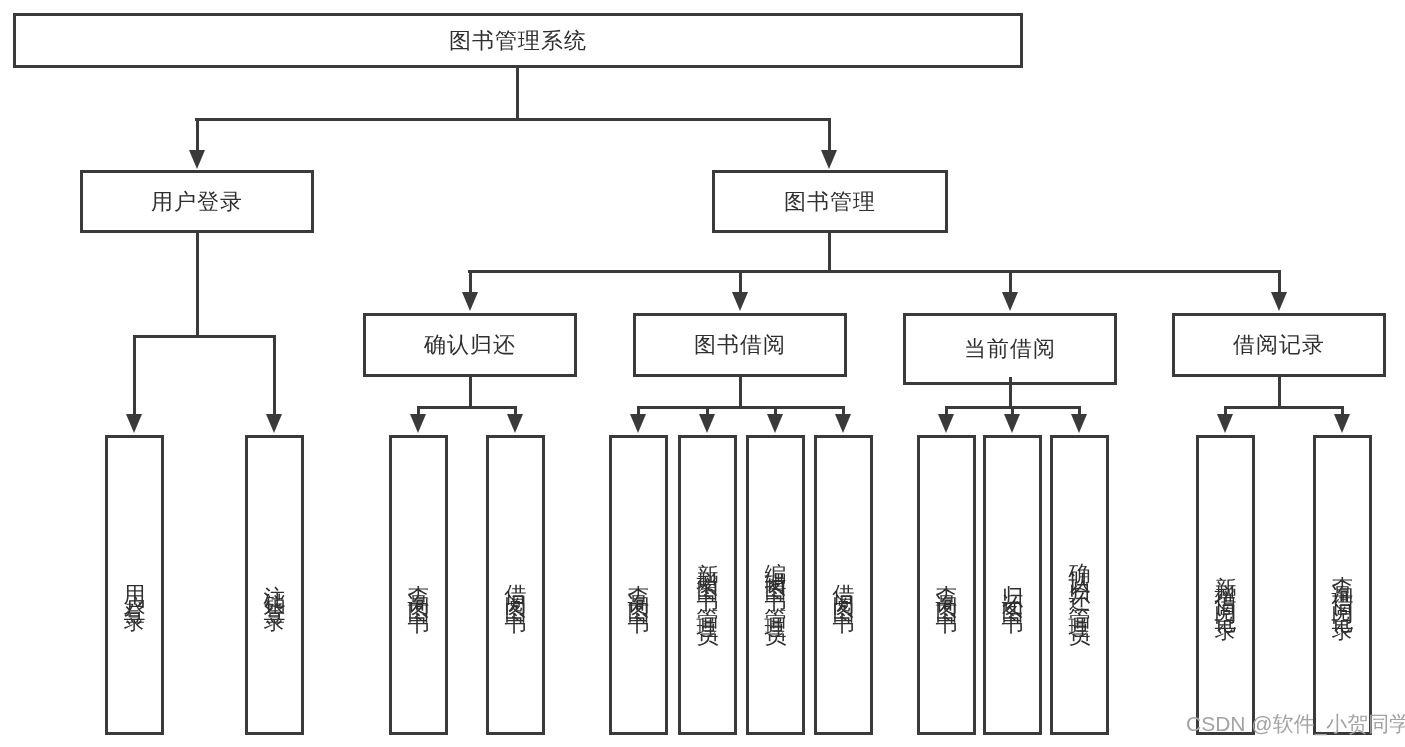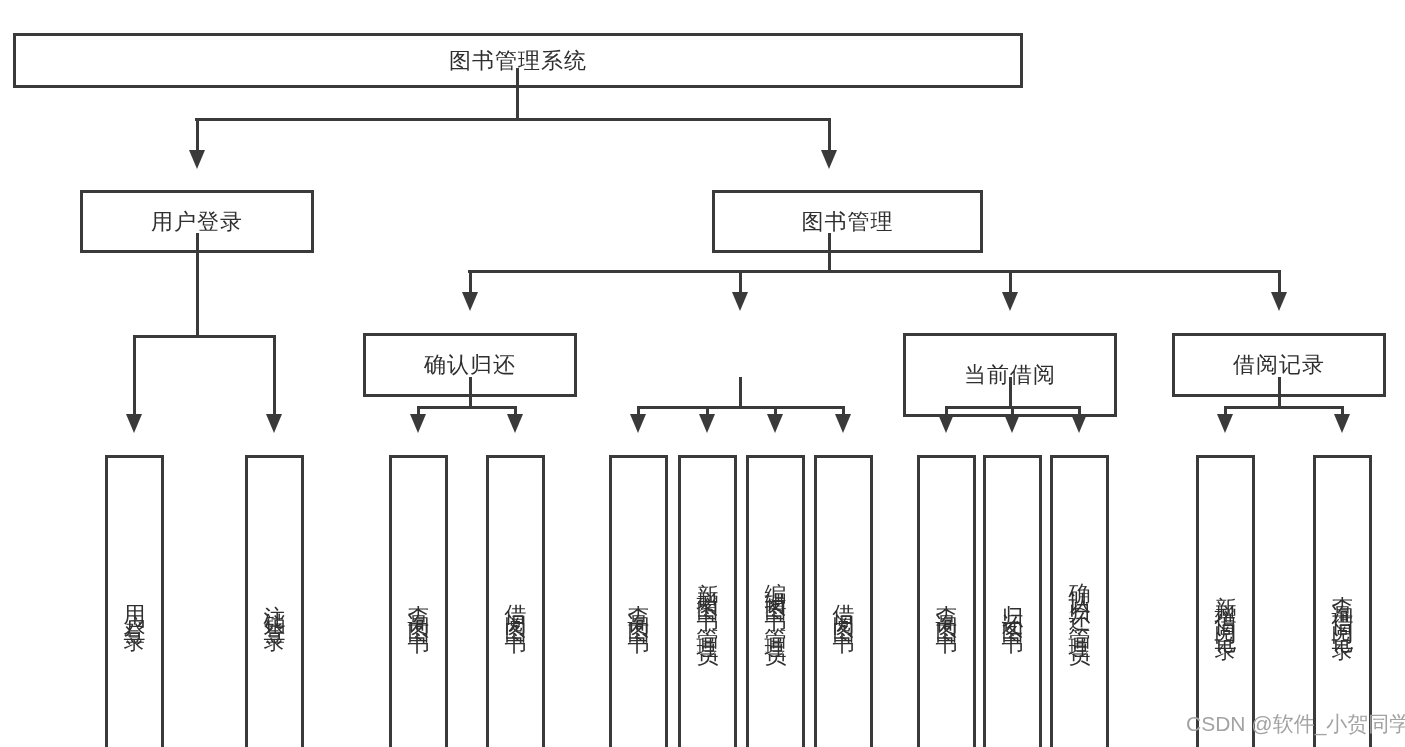--- a/index.html
+++ b/index.html
@@ -2,21 +2,21 @@
 <html><head>
 <meta charset="utf-8">
 <style>
   html,body{margin:0;padding:0;background:#ffffff;}
   .canvas{
     position:relative;width:1405px;height:747px;background:#ffffff;
     font-family:"Liberation Sans",sans-serif;overflow:hidden;
   }
   .box{
     position:absolute;box-sizing:border-box;border:3px solid #3a3a3a;background:#ffffff;
-    display:flex;align-items:center;justify-content:center;color:#2f2f2f;margin-top:20px;
+    display:flex;align-items:center;justify-content:center;color:#2f2f2f;
   }
   .hbox{font-size:22px;letter-spacing:1px;}
   .vbox{font-size:22px;}
   .vbox .lbl{
     writing-mode:vertical-rl;text-orientation:mixed;
     letter-spacing:9px;line-height:1;white-space:nowrap;
   }
   .vl{position:absolute;width:3px;background:#3a3a3a;}
   .hl{position:absolute;height:3px;background:#3a3a3a;}
   .ah{
@@ -41,21 +41,21 @@
   <div class="vl" style="left:516px;top:68px;height:52px"></div>
   <div class="hl" style="left:195px;top:118px;width:636px"></div>
   <div class="vl" style="left:196px;top:118px;height:34px"></div>
   <div class="ah" style="left:189px;top:150px"></div>
   <div class="vl" style="left:828px;top:118px;height:34px"></div>
   <div class="ah" style="left:821px;top:150px"></div>
 
   <div class="box hbox" style="left:80px;top:170px;width:234px;height:63px">
     <span class="lbl">用户登录</span>
   </div>
-  <div class="box hbox" style="left:712px;top:170px;width:271px;height:63px">
+  <div class="box hbox" style="left:712px;top:170px;width:236px;height:63px">
     <span class="lbl">图书管理</span>
   </div>
 
   <div class="vl" style="left:196px;top:233px;height:104px"></div>
   <div class="hl" style="left:133px;top:335px;width:143px"></div>
   <div class="vl" style="left:133px;top:338px;height:79px"></div>
   <div class="ah" style="left:126px;top:414px"></div>
   <div class="vl" style="left:273px;top:338px;height:79px"></div>
   <div class="ah" style="left:266px;top:414px"></div>
 
@@ -66,21 +66,24 @@
   <div class="vl" style="left:739px;top:273px;height:21px"></div>
   <div class="ah" style="left:732px;top:292px"></div>
   <div class="vl" style="left:1009px;top:273px;height:21px"></div>
   <div class="ah" style="left:1002px;top:292px"></div>
   <div class="vl" style="left:1278px;top:273px;height:21px"></div>
   <div class="ah" style="left:1271px;top:292px"></div>
 
   <div class="box hbox" style="left:363px;top:313px;width:214px;height:64px">
     <span class="lbl">确认归还</span>
   </div>
-  <div class="box hbox" style="left:903px;top:313px;width:214px;height:84px">
+  <div class="box hbox" style="left:633px;top:313px;width:214px;height:64px">
+    <span class="lbl">图书借阅</span>
+  </div>
+  <div class="box hbox" style="left:903px;top:313px;width:214px;height:72px">
     <span class="lbl">当前借阅</span>
   </div>
   <div class="box hbox" style="left:1172px;top:313px;width:214px;height:64px">
     <span class="lbl">借阅记录</span>
   </div>
 
   <div class="vl" style="left:469px;top:377px;height:31px"></div>
   <div class="hl" style="left:417px;top:406px;width:100px"></div>
   <div class="vl" style="left:417px;top:408px;height:9px"></div>
   <div class="ah" style="left:410px;top:414px"></div>

